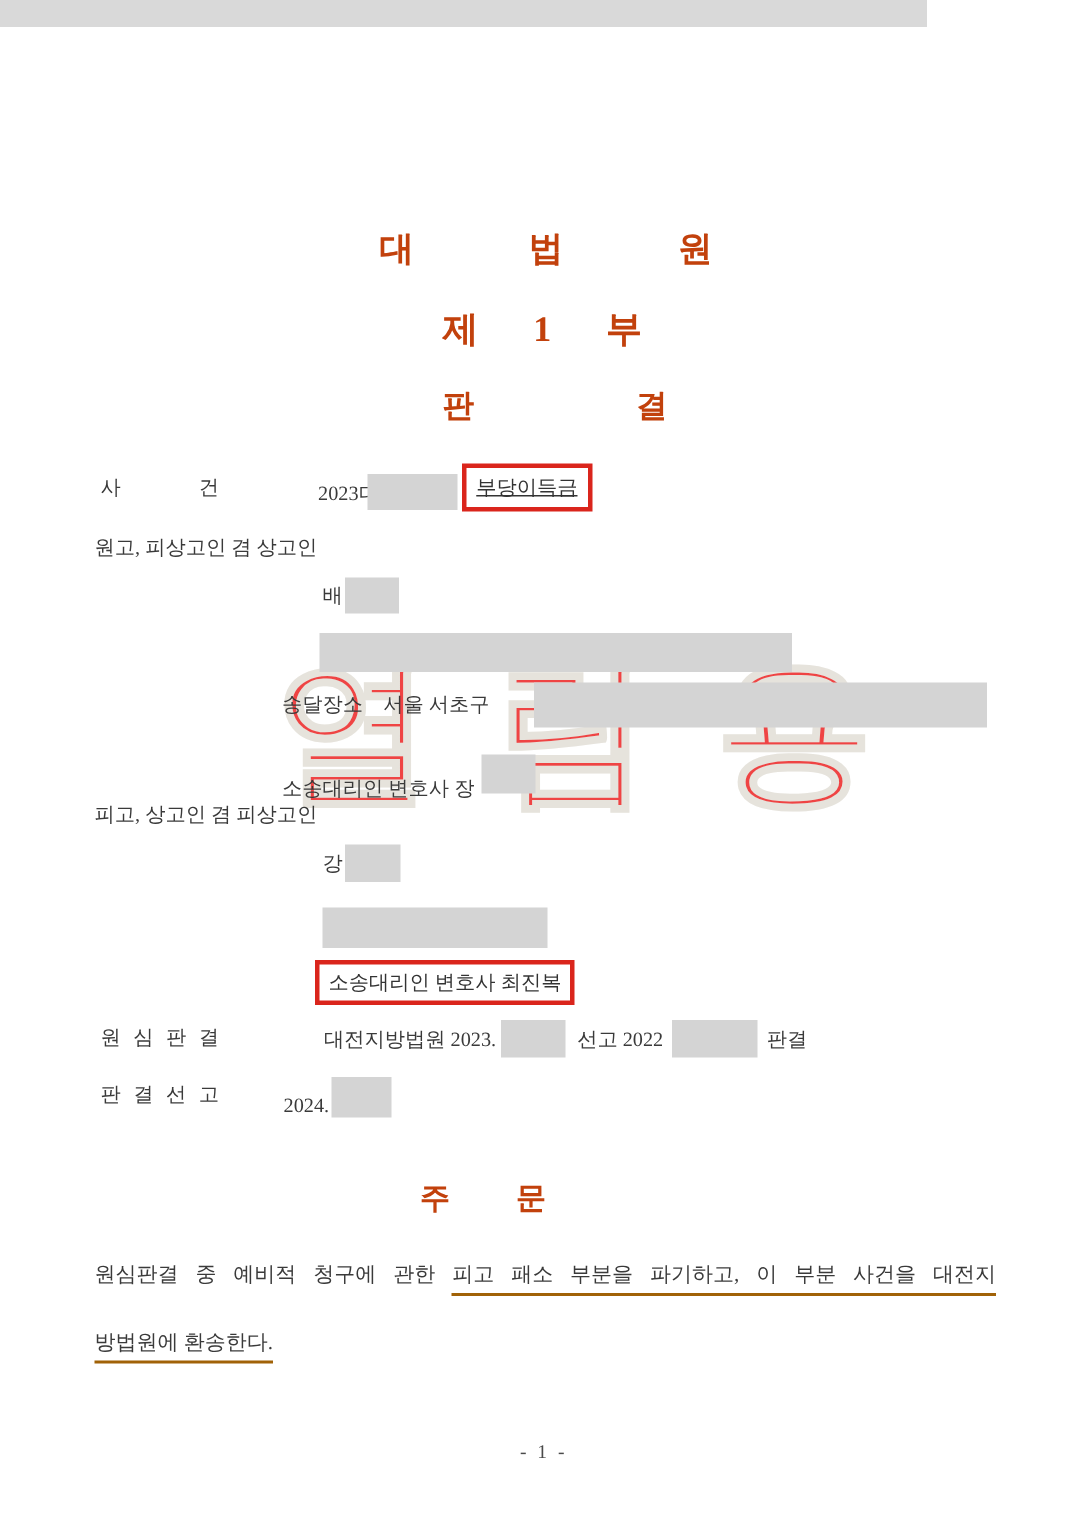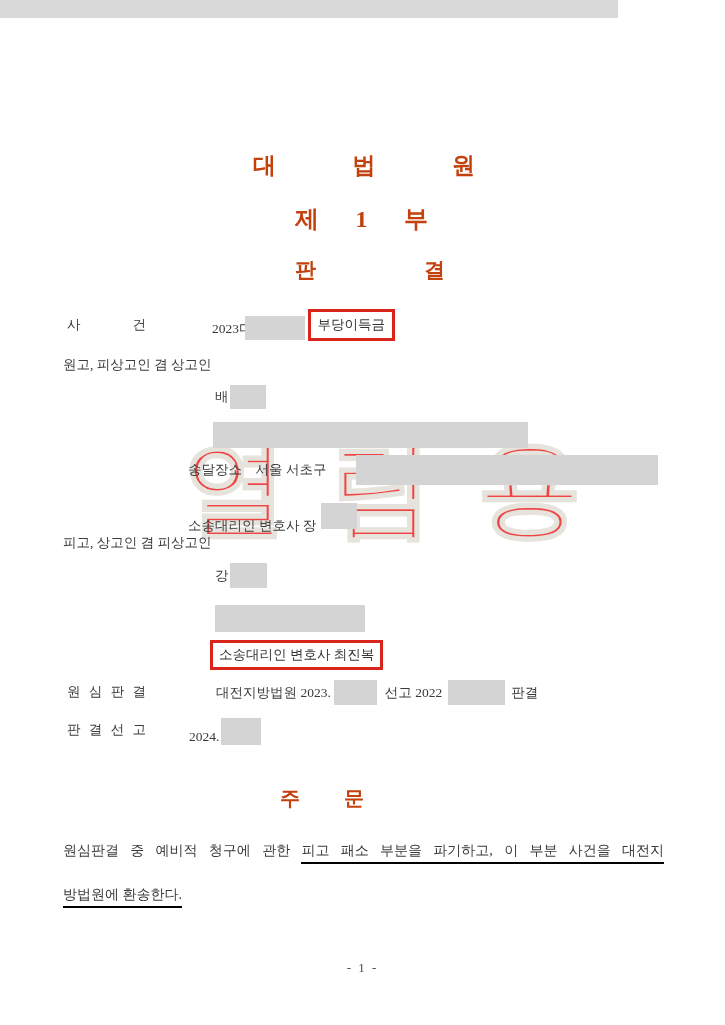--- a/index.html
+++ b/index.html
@@ -29,42 +29,42 @@
   .row{font-size:13.5px;white-space:nowrap;}
   .label{width:79px;text-align:justify;-moz-text-align-last:justify;text-align-last:justify;}
   .flexrow{display:flex;align-items:center;}
   
   .rd{background:#d4d4d4;display:inline-block;flex:none;}
   .rd-abs{position:absolute;background:#d4d4d4;}
   
   .hl{border:3px solid #da251c;background:#ffffff;display:inline-block;
       padding:4px 7px;font-size:13.5px;color:#333;white-space:nowrap;}
   
-  .redline{border-bottom:2px solid #000000;padding-bottom:4px;}
+  .redline{border-bottom:2px solid #a16207;padding-bottom:4px;}
   .justify{text-align:justify;-moz-text-align-last:justify;text-align-last:justify;white-space:normal;}
   .footer{left:0;top:960px;width:725px;text-align:center;font-size:13px;color:#4a4a4a;letter-spacing:2px;}
 </style>
 </head>
 <body>
 
 <div class="abs scan-bar"></div>
 
 <div class="abs watermark">열람용</div>
 
 <div class="content">
 
   <div class="abs title t-court">대 법 원</div>
   <div class="abs title t-div">제 1 부</div>
   <div class="abs title t-doc">판 결</div>
 
   <div class="abs row label" style="left:67px;top:316px;">사 건</div>
   <div class="abs row flexrow" style="left:212px;top:309px;">
     <span style="margin-top:7px;">2023다</span>
     <span class="rd" style="width:60px;height:24px;margin-left:-8px;margin-top:5px;"></span>
-    <span class="hl" style="margin-left:3px;">부당이득금</span>
+    <span class="hl" style="margin-left:3px;text-decoration:underline;">부당이득금</span>
   </div>
 
   <div class="abs row" style="left:63px;top:356px;">원고, 피상고인 겸 상고인</div>
   <div class="abs row flexrow" style="left:215px;top:385px;">
     <span>배</span>
     <span class="rd" style="width:36px;height:24px;margin-left:1px;"></span>
   </div>
   <div class="rd-abs" style="left:213px;top:422px;width:315px;height:26px;"></div>
   <div class="abs row" style="left:188px;top:461px;">송달장소　서울 서초구</div>
   <div class="rd-abs" style="left:356px;top:455px;width:302px;height:30px;"></div>

